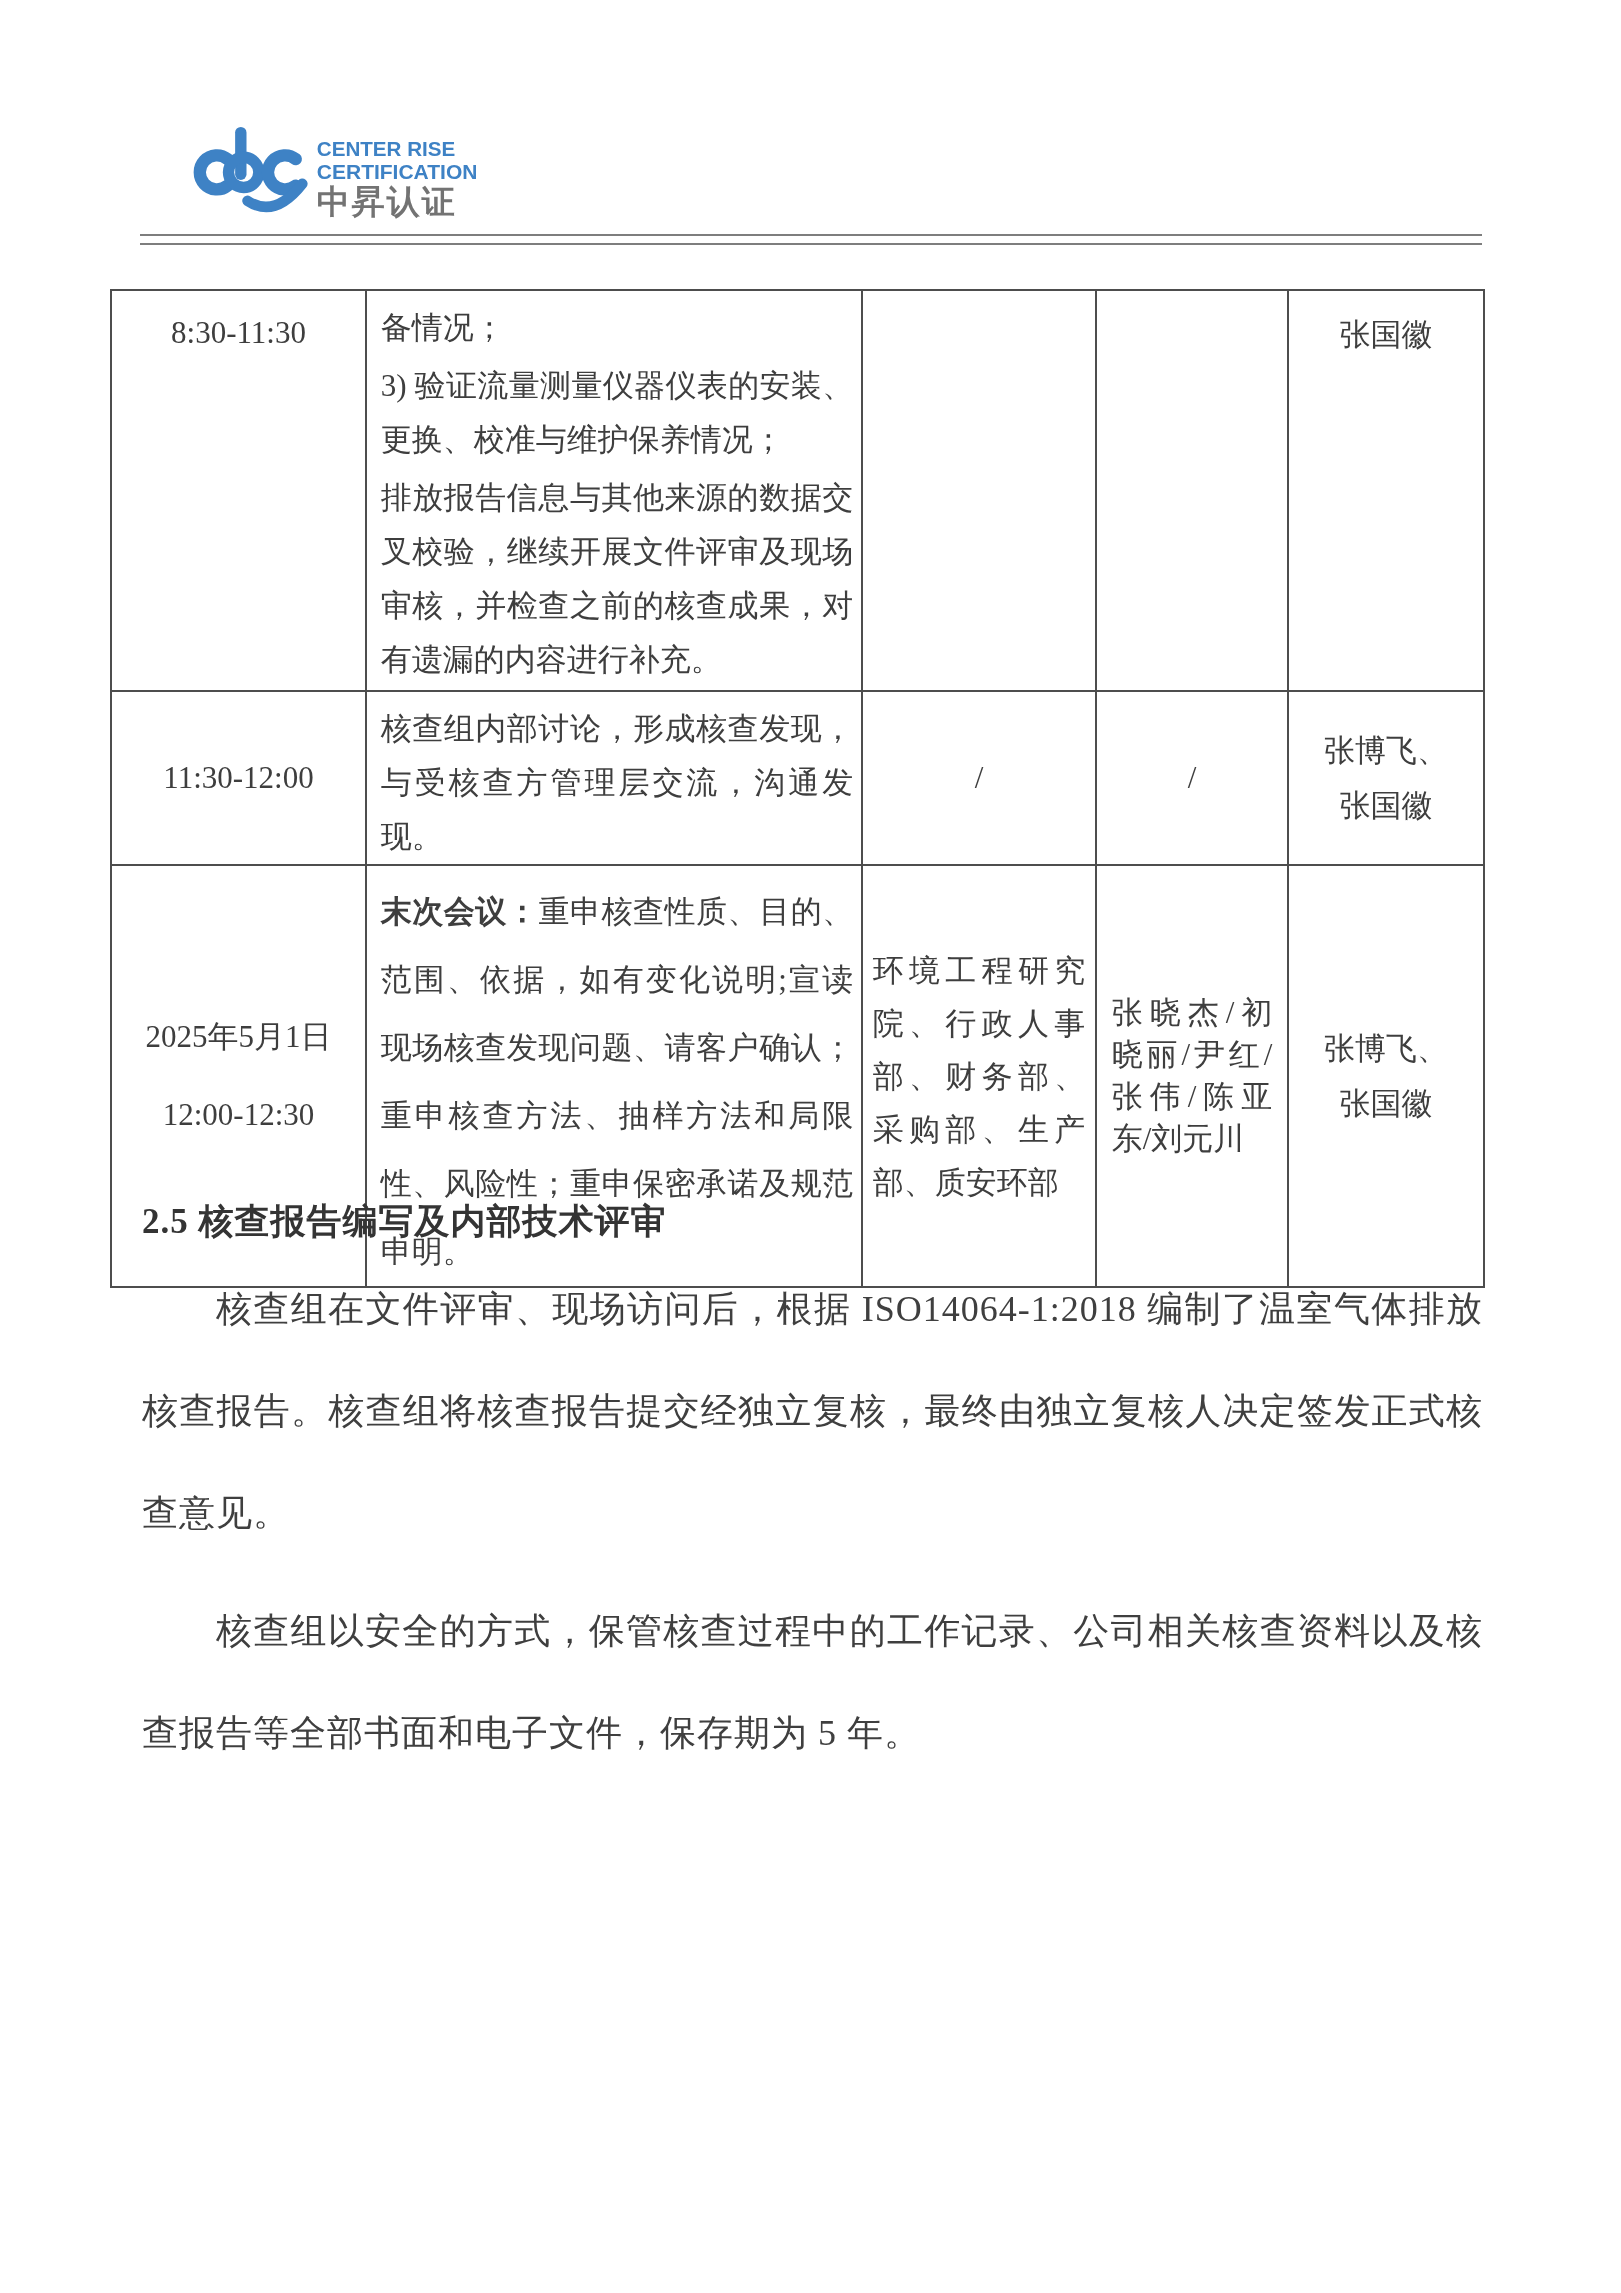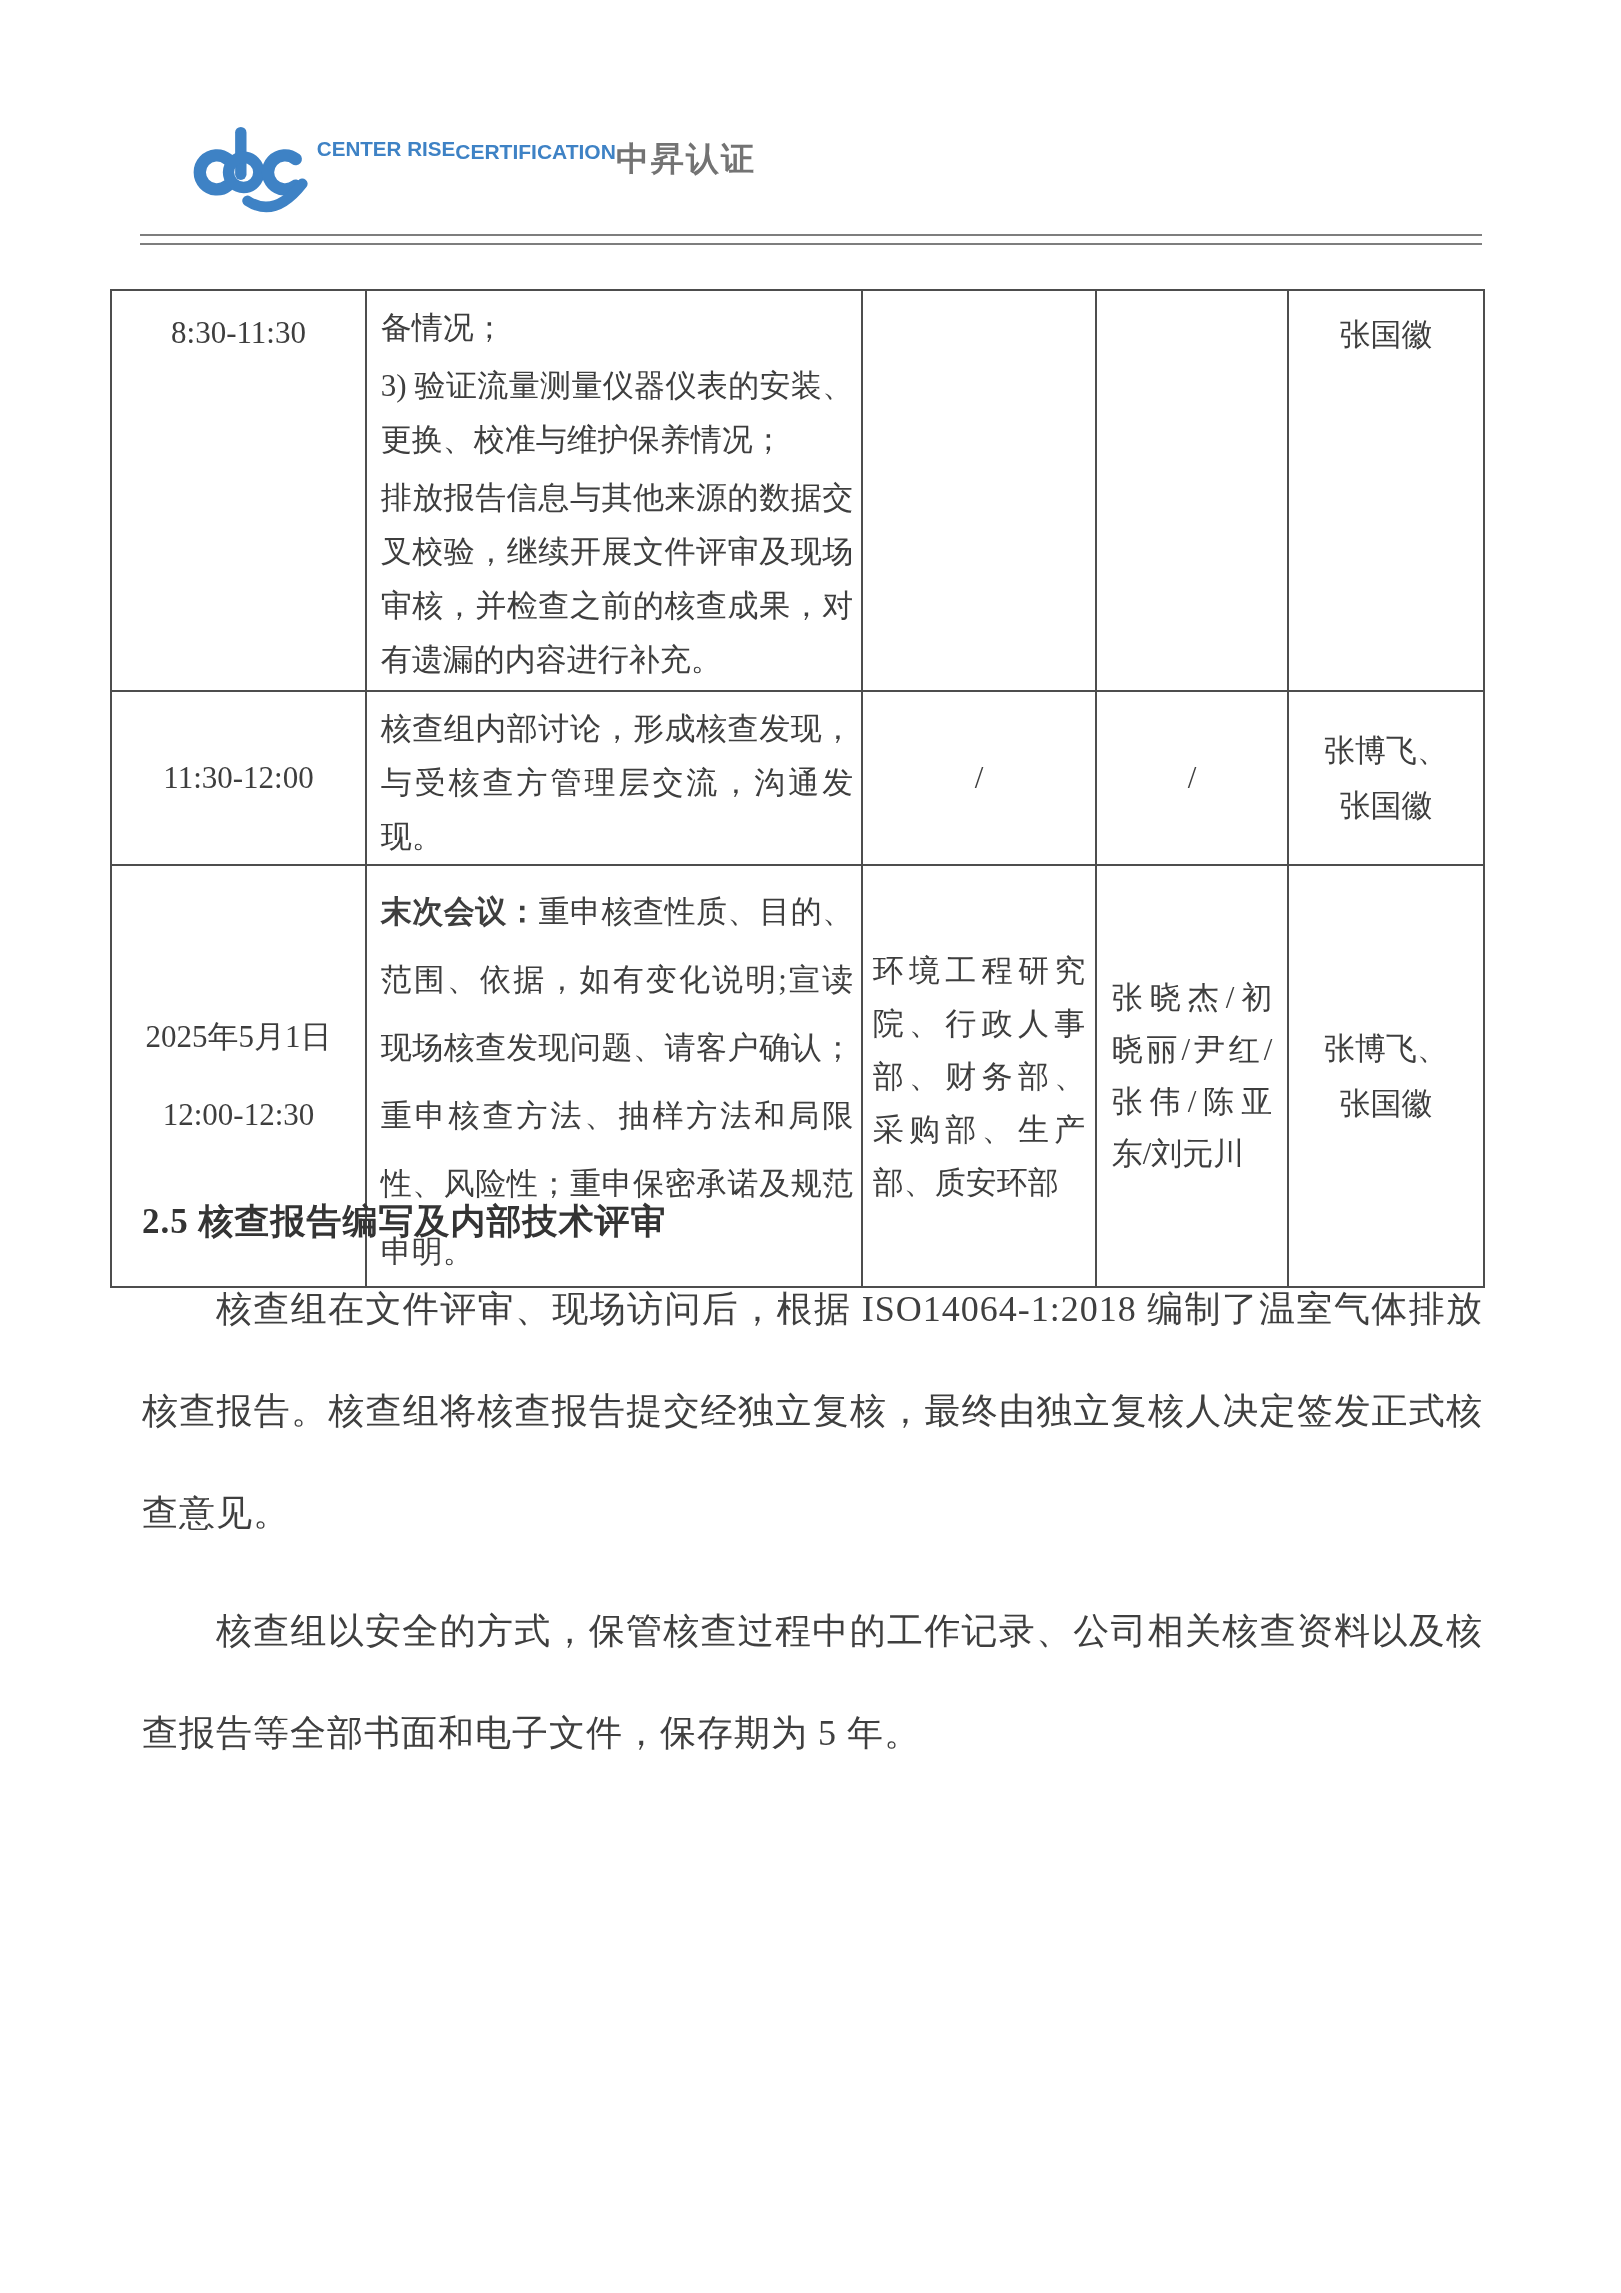--- a/index.html
+++ b/index.html
@@ -9,21 +9,21 @@
     position:relative;
     font-family:"Liberation Serif","DejaVu Serif",serif;
     color:#3e3e3e;
     overflow:hidden;
   }
   .page{position:absolute;inset:0;}
 
   
   .logo{position:absolute;left:184px;top:125px;display:flex;align-items:flex-start;}
   .logo-glyph{width:125px;height:90px;margin-right:7.8px;}
-  .logo-text{display:flex;flex-direction:row;line-height:1;margin-top:13.7px;}
+  .logo-text{display:flex;flex-direction:column;line-height:1;margin-top:13.7px;}
   .logo-en1{font-family:"Liberation Sans","DejaVu Sans",sans-serif;font-weight:bold;font-size:20.6px;color:#3e82c5;letter-spacing:0px;}
   .logo-en2{font-family:"Liberation Sans","DejaVu Sans",sans-serif;font-weight:bold;font-size:21px;color:#3e82c5;margin-top:2px;letter-spacing:0px;}
   .logo-cn{font-weight:bold;font-size:33px;color:#737373;letter-spacing:2px;margin-top:2.9px;font-family:"DejaVu Sans",sans-serif;}
 
   
   .header-rule{
     position:absolute;left:140px;top:234px;width:1342px;height:6.9px;
     border-top:2.9px solid #7e7e7e;border-bottom:2.9px solid #7e7e7e;
   }
 
@@ -46,21 +46,21 @@
   tr.r2 td{vertical-align:middle;}
   tr.r2 td.c-content p{margin:0;line-height:54px;}
   td.c-slash{text-align:center;font-size:33px;}
   td.c-verify{text-align:center;line-height:55px;white-space:pre-line;vertical-align:middle;}
   tr.r3 td{vertical-align:middle;}
   tr.r3 td.c-time{line-height:78px;white-space:pre-line;}
   tr.r3 td.c-content{vertical-align:top;padding-top:11.8px;}
   tr.r3 td.c-content p{line-height:68px;margin:0;}
   .lead-bold{font-weight:bold;}
   td.c-dept{padding:5.9px 9.8px;text-align:justify;text-justify:inter-character;line-height:53px;vertical-align:middle;}
-  td.c-att{padding:5.9px 14.7px;text-align:justify;text-justify:inter-character;line-height:52px;vertical-align:middle;}
+  td.c-att{padding:5.9px 14.7px;text-align:justify;text-justify:inter-character;line-height:42px;vertical-align:middle;}
 
   
   .sec-heading{
     position:absolute;left:142px;top:1198px;
     font-size:35px;font-weight:bold;color:#343434;letter-spacing:1px;
   }
   .body-text{
     position:absolute;left:142px;top:1258px;width:1341px;
   }
   .body-text p{

